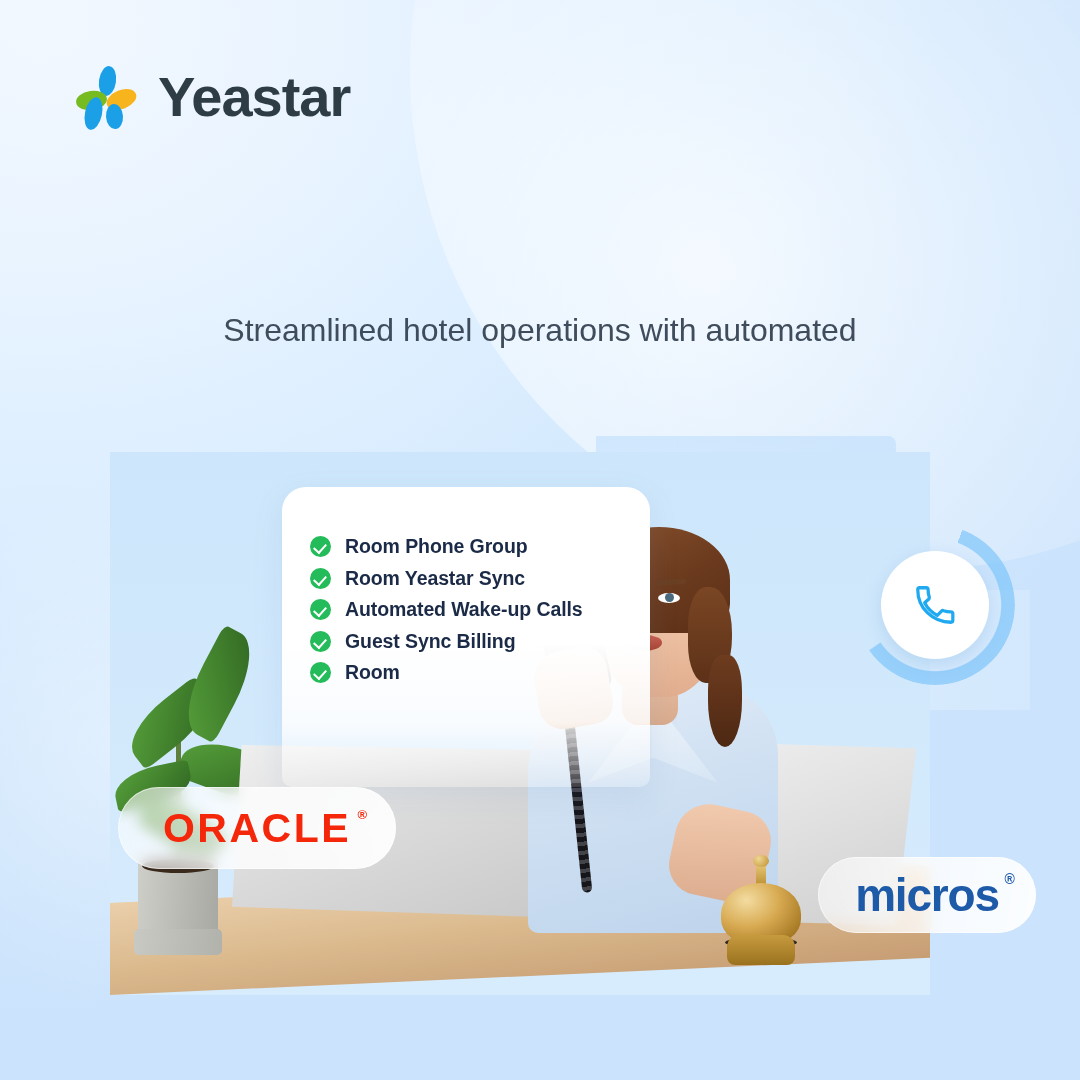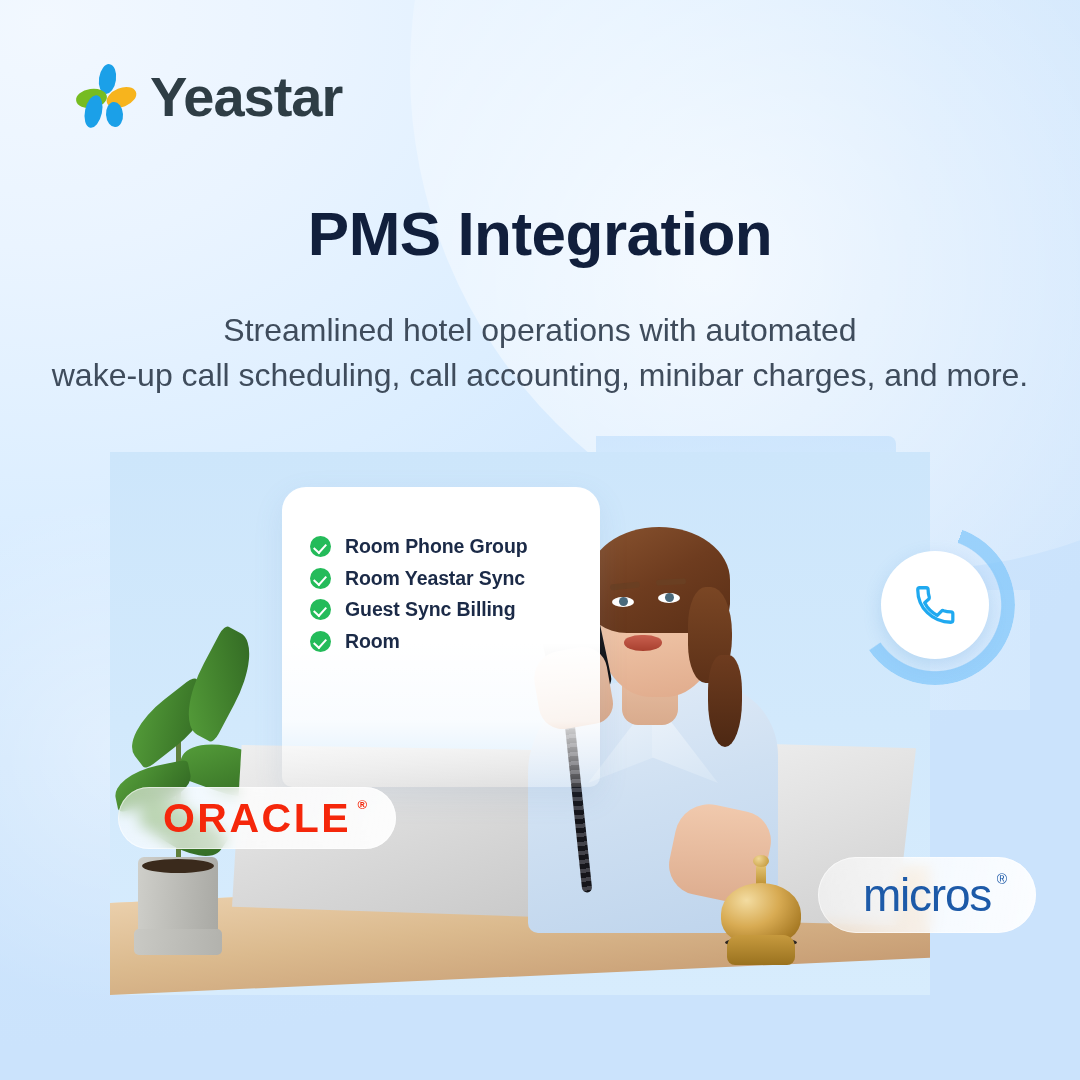--- a/index.html
+++ b/index.html
@@ -52,21 +52,21 @@
   }
   .bg-soft-left{
     position:absolute; left:-160px; top:470px;
     width:560px; height:560px; border-radius:50%;
     background:radial-gradient(circle, rgba(255,255,255,.38), rgba(255,255,255,0) 65%);
   }
 
   
   .logo{
     position:absolute; left:78px; top:64px;
-    display:flex; gap:14px;
+    display:flex; align-items:center; gap:22px;
   }
   .logo-mark{ position:relative; width:58px; height:62px; }
   .logo-mark span{ position:absolute; border-radius:50%; display:block; }
   .pm-top   { width:17px; height:30px; left:21px; top:0;    background:#1ba0e8; transform:rotate(8deg); }
   .pm-right { width:31px; height:19px; left:28px; top:24px; background:#f7b41d; transform:rotate(-22deg); }
   .pm-left  { width:31px; height:19px; left:-2px; top:25px; background:#76bc21; transform:rotate(-8deg); }
   .pm-bl    { width:17px; height:33px; left:7px;  top:31px; background:#1ba0e8; transform:rotate(12deg); }
   .pm-br    { width:17px; height:25px; left:28px; top:38px; background:#1ba0e8; transform:rotate(-4deg); }
   .logo-word{
     font-size:56px; font-weight:700; letter-spacing:-1px;
@@ -253,21 +253,21 @@
   .cord{
     position:absolute; left:70px; bottom:40px; width:10px; height:200px;
     background:repeating-linear-gradient(180deg,#15151a 0 5px, #43434a 5px 9px);
     border-radius:6px;
     transform:rotate(-6deg);
   }
 
   
   .feature-card{
     position:absolute; left:282px; top:487px;
-    width:318px; height:300px;
+    width:368px; height:300px;
     background:linear-gradient(180deg,#ffffff 0%, #ffffff 52%, rgba(255,255,255,.86) 78%, rgba(255,255,255,.18) 100%);
     border-radius:24px 24px 10px 10px;
     box-shadow:0 10px 30px rgba(90,130,180,.12);
     padding:44px 0 0 28px;
   }
   .feature-list{ list-style:none; }
   .feature-list li{
     display:flex; align-items:center; gap:14px;
     height:31px; margin-bottom:0.5px;
   }
@@ -310,31 +310,31 @@
 
   
   .pill{
     position:absolute;
     display:flex; align-items:center; justify-content:center;
     background:linear-gradient(100deg, rgba(255,255,255,.55) 0%, rgba(255,255,255,.80) 45%, rgba(255,255,255,.92) 100%);
     border-radius:60px;
     backdrop-filter:blur(7px);
     box-shadow:inset 0 0 0 1px rgba(255,255,255,.55);
   }
-  .pill-oracle{ left:118px; top:787px; width:278px; height:62px; }
+  .pill-oracle{ left:118px; top:787px; width:278px; height:82px; }
   .oracle-word{
     font-size:41px; font-weight:700; letter-spacing:2.5px;
     color:#f5270b; position:relative;
   }
   .oracle-word .reg{
     position:absolute; right:-16px; top:2px; font-size:13px; letter-spacing:0;
   }
   .pill-micros{ left:818px; top:857px; width:218px; height:76px; }
   .micros-word{
-    font-size:46px; font-weight:400; letter-spacing:-1.2px;
+    font-size:46px; font-weight:700; letter-spacing:-1.2px;
     color:#1d5aa8; position:relative;text-align:center;
   }
   .micros-word .reg{
     position:absolute; right:-16px; top:3px; font-size:14px; letter-spacing:0;
   }
 </style>
 </head>
 <body>
 
 <div class="poster">
@@ -350,24 +350,22 @@
     <div class="logo-mark">
       <span class="pm-top"></span>
       <span class="pm-right"></span>
       <span class="pm-left"></span>
       <span class="pm-bl"></span>
       <span class="pm-br"></span>
     </div>
     <div class="logo-word">Yeastar</div>
   </div>
 
-  <div class="title">PMS Integration</div>
   <div class="subtitle">
     <div>Streamlined hotel operations with automated</div>
-    <div>wake-up call scheduling, call accounting, minibar charges, and more.</div>
   </div>
 
   <div class="scene">
     <div class="scene-bg"></div>
 
     <div class="desk-top"></div>
     <div class="desk"></div>
 
     <div>
       <div class="stem" style="left:66px;bottom:128px;width:5px;height:160px;"></div>
@@ -417,20 +415,24 @@
       <li>
         <span class="check"></span>
         <span class="feature-label">Room Phone Group</span>
       </li>
       <li>
         <span class="check"></span>
         <span class="feature-label">Room Yeastar Sync</span>
       </li>
       <li>
         <span class="check"></span>
+        <span class="feature-label">Automated Wake-up Calls</span>
+      </li>
+      <li>
+        <span class="check"></span>
         <span class="feature-label">Guest Sync Billing</span>
       </li>
       <li>
         <span class="check"></span>
         <span class="feature-label">Room</span>
       </li>
     </ul>
   </div>
 
   <div class="phone-badge">

